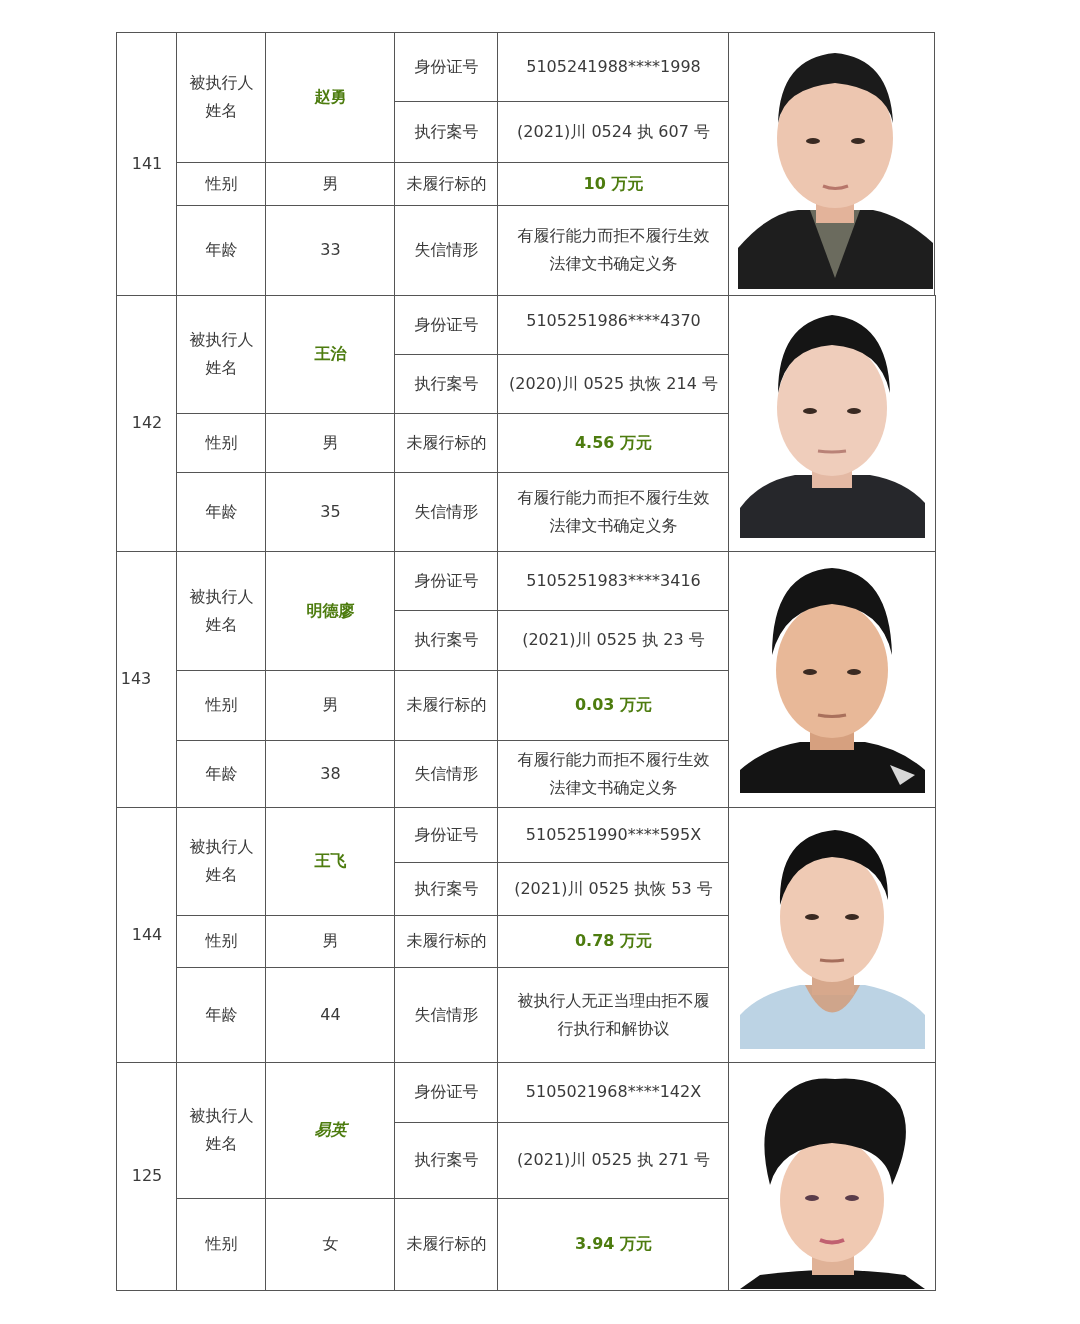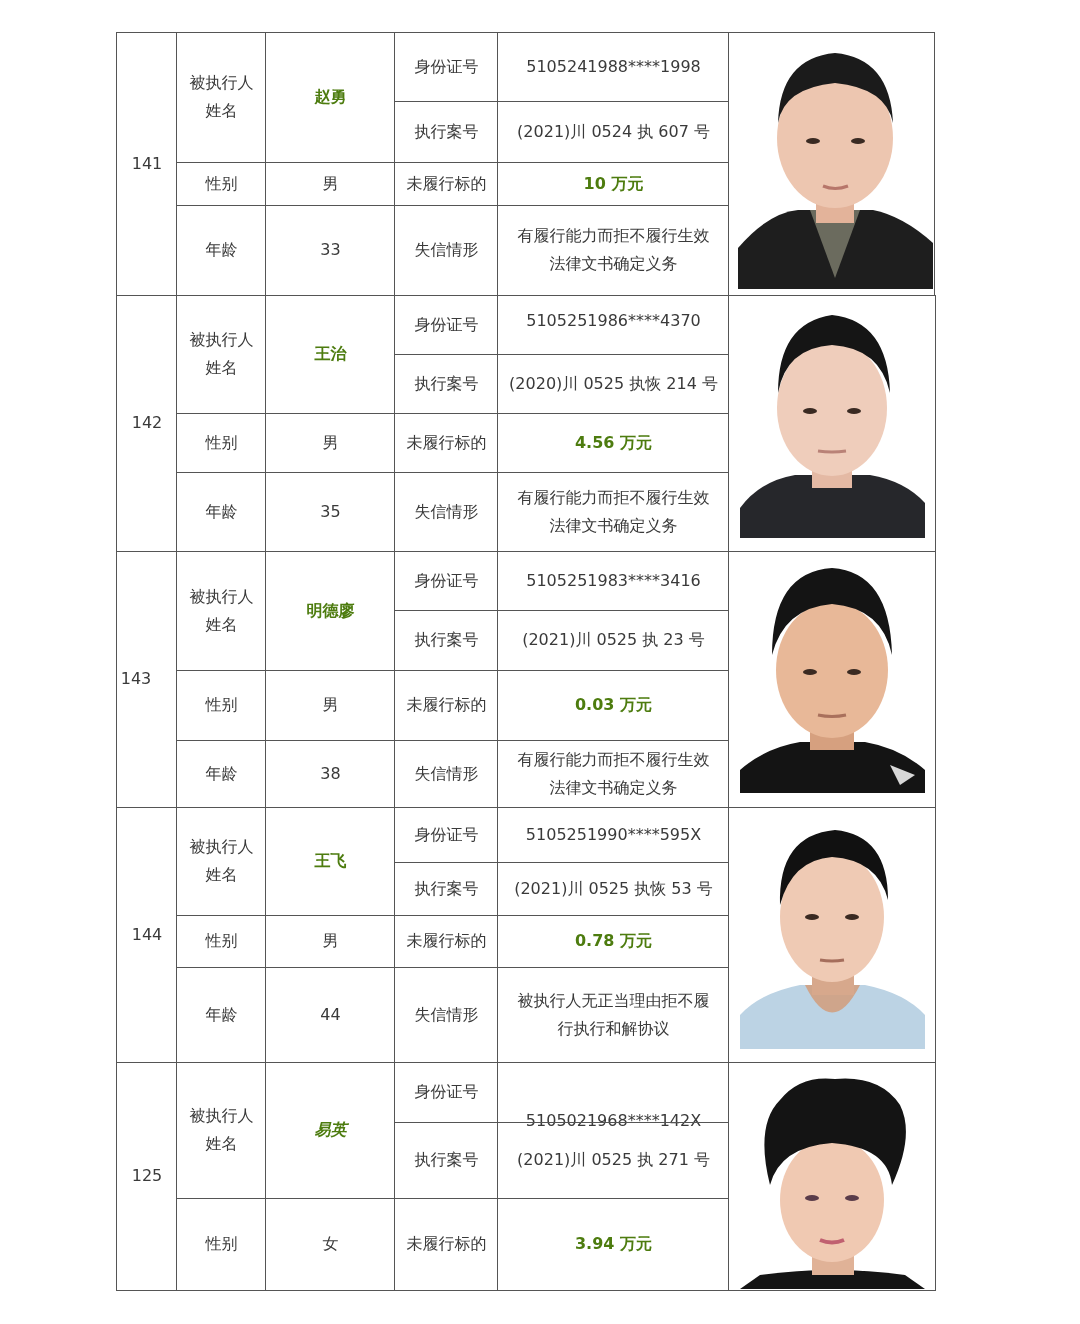--- a/index.html
+++ b/index.html
@@ -151,21 +151,21 @@
       </svg>
     </div>
   </div>
 
   <div>
     <div class="cell" style="left:117px;top:1062px;width:60px;height:228px;">125</div>
     <div class="cell wrap" style="left:177px;top:1062px;width:89px;height:136px;">被执行人
 姓名</div>
     <div class="cell bold" style="left:266px;top:1062px;width:129px;height:136px;font-style:italic;">易英</div>
     <div class="cell" style="left:395px;top:1062px;width:103px;height:60px;">身份证号</div>
-    <div class="cell" style="left:498px;top:1062px;width:231px;height:60px;margin-top:29px;">5105021968****142X</div>
+    <div class="cell" style="left:498px;top:1062px;width:231px;height:60px;">5105021968****142X</div>
     <div class="cell" style="left:395px;top:1122px;width:103px;height:76px;">执行案号</div>
     <div class="cell" style="left:498px;top:1122px;width:231px;height:76px;">(2021)川 0525 执 271 号</div>
     <div class="cell" style="left:177px;top:1198px;width:89px;height:92px;">性别</div>
     <div class="cell" style="left:266px;top:1198px;width:129px;height:92px;">女</div>
     <div class="cell" style="left:395px;top:1198px;width:103px;height:92px;">未履行标的</div>
     <div class="cell bold" style="left:498px;top:1198px;width:231px;height:92px;">3.94 万元</div>
     <div class="photo" style="left:740px;top:1075px;width:185px;height:214px;">
       <svg viewBox="0 0 185 214" preserveAspectRatio="none">
         <rect width="185" height="214" fill="#ffffff"></rect>
         <path d="M0 214 L20 200 Q92 190 165 200 L185 214 Z" fill="#151515"></path>

